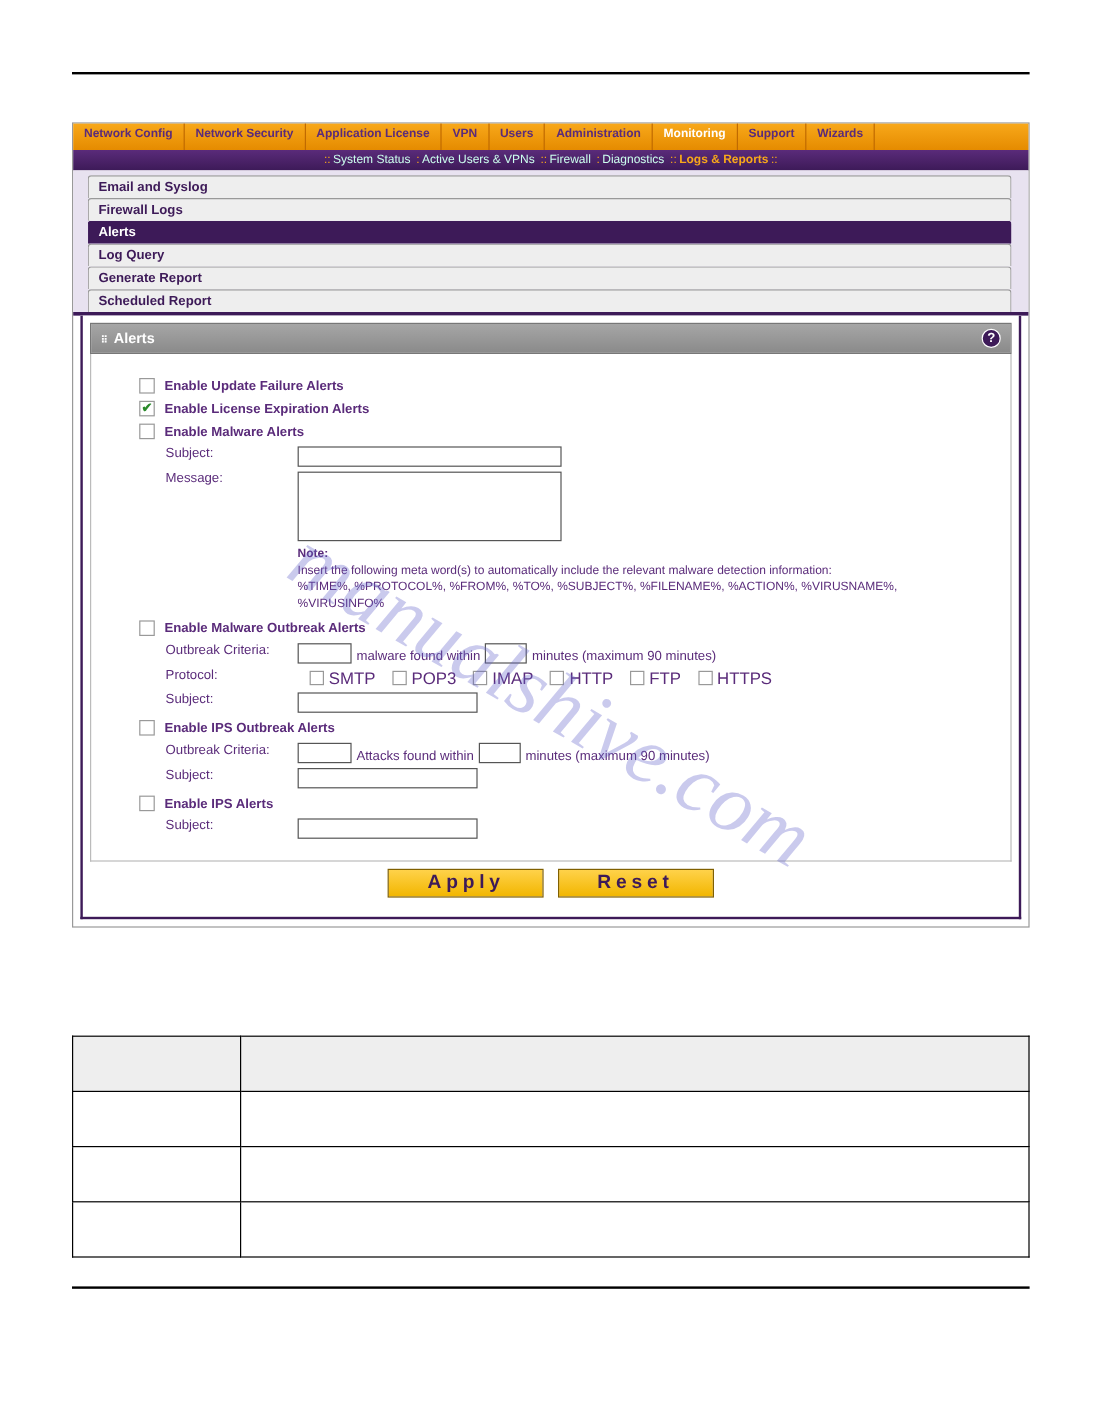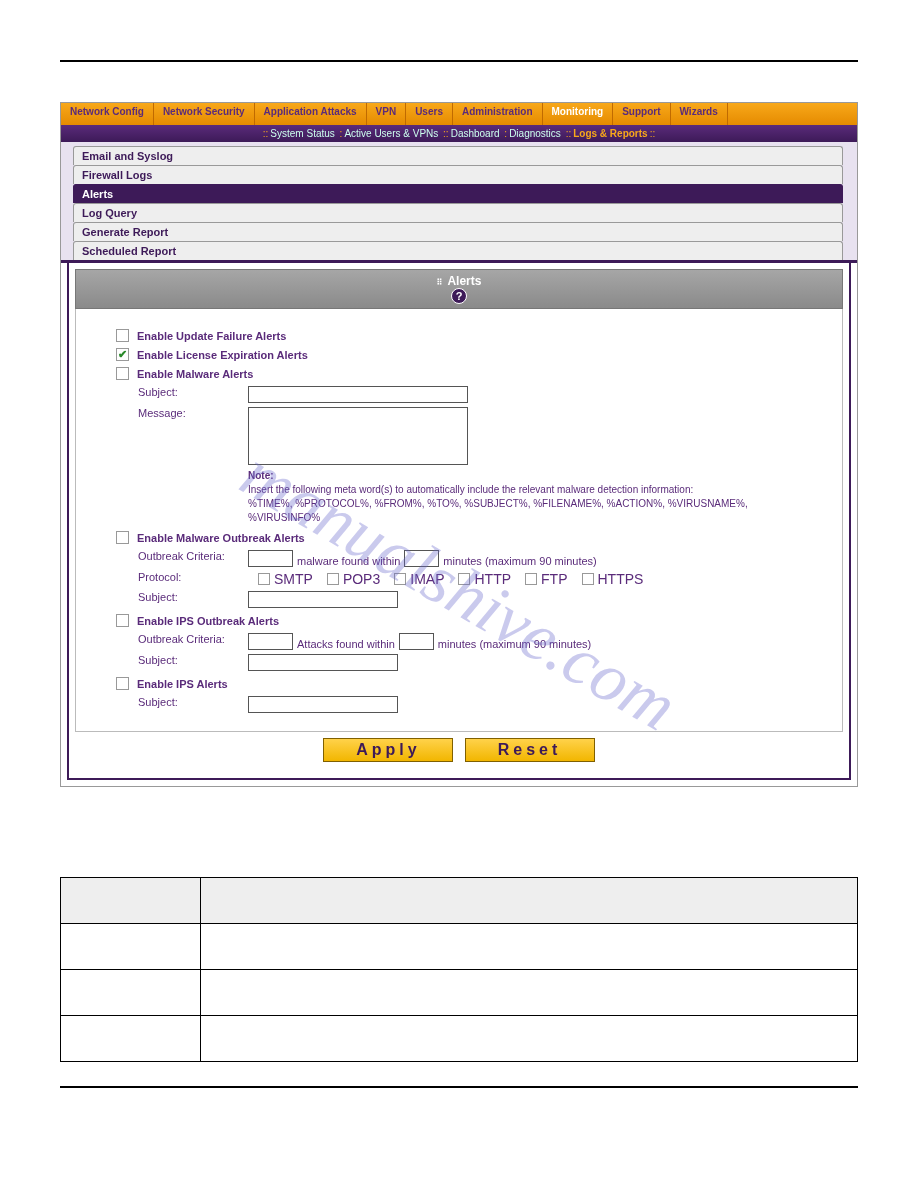--- a/index.html
+++ b/index.html
@@ -11,21 +11,21 @@
 .main-tab { flex: 0 0 auto; padding: 3px 9px; color: #5a2b7a; font-weight: bold; font-size: 10px; border-right: 1px solid #c06a00; cursor: pointer; white-space: nowrap; }
 .main-tab.active { color: #fff; }
 .subnav { background: linear-gradient(#5a2b7a,#3d1a58); color: #fff; text-align: center; padding: 3px 0; font-size: 10px; }
 .subnav .sep { color: #f8a81a; margin: 0 2px; }
 .subnav .item { color: #cfe; cursor: pointer; }
 .subnav .item.active { color: #f8a81a; font-weight: bold; }
 .sub-tabs { display: flex; background: #e8e2f0; border-bottom: 3px solid #3d1a58; padding: 4px 12px 0 12px; flex-direction: column; }
 .sub-tab { padding: 3px 8px; color: #3d1a58; font-weight: bold; font-size: 11px; border: 1px solid #999; border-bottom: none; background: #eee; margin-right: 2px; cursor: pointer; border-radius: 3px 3px 0 0; }
 .sub-tab.active { background: #3d1a58; color: #fff; border-color: #3d1a58; }
 .content-wrap { background: #fff; border: 2px solid #3d1a58; border-top: none; margin: 0 6px 6px 6px; padding: 6px; }
-.section-header { background: linear-gradient(#a6a6a6,#8a8a8a); color: #fff; font-weight: bold; padding: 4px 8px; display: flex; align-items: center; justify-content: space-between; border: 1px solid #777; font-size: 12px; flex-direction: column; }
+.section-header { background: linear-gradient(#a6a6a6,#8a8a8a); color: #fff; font-weight: bold; padding: 4px 8px; display: flex; align-items: center; justify-content: space-between; border: 1px solid #777; font-size: 12px; }
 .section-header .dots { font-size: 8px; margin-right: 6px; letter-spacing: -1px; }
 .help-icon { width: 16px; height: 16px; border-radius: 50%; background: #3d1a58; color: #fff; display: inline-flex; align-items: center; justify-content: center; font-weight: bold; font-size: 11px; cursor: pointer; border: 1px solid #fff; }
 .form-body { border: 1px solid #bbb; border-top: none; padding: 14px 40px; color: #5a2b7a; }
 .chk-row { display: flex; align-items: center; margin: 6px 0; font-weight: bold; }
 .chk { width: 13px; height: 13px; border: 1px solid #999; background: #fff; margin-right: 8px; display: inline-flex; align-items: center; justify-content: center; cursor: pointer; }
 .chk.small { width: 12px; height: 12px; margin-right: 4px; }
 .chk .mark { color: #2a8a2a; font-size: 11px; line-height: 1; }
 .field-row { display: flex; align-items: flex-start; margin: 4px 0 4px 22px; font-weight: normal; }
 .field-label { width: 110px; flex-shrink: 0; }
 .txt { border: 1px solid #555; height: 17px; background: #fff; }
@@ -52,33 +52,33 @@
 <body>
 
 <div class="page page-rel">
   <div class="top-rule"></div>
 
   <div class="app-frame">
 
     <div class="main-tabs">
       <div class="main-tab">Network Config</div>
       <div class="main-tab">Network Security</div>
-      <div class="main-tab">Application Attacks</div>
+      <div class="main-tab">Application License</div>
       <div class="main-tab">VPN</div>
       <div class="main-tab">Users</div>
       <div class="main-tab">Administration</div>
       <div class="main-tab active">Monitoring</div>
       <div class="main-tab">Support</div>
       <div class="main-tab">Wizards</div>
     </div>
 
     <div class="subnav">
       <span class="sep">::</span><span class="item">System Status</span>
       <span class="sep">:</span><span class="item">Active Users &amp; VPNs</span>
-      <span class="sep">::</span><span class="item">Dashboard</span>
+      <span class="sep">::</span><span class="item">Firewall</span>
       <span class="sep">:</span><span class="item">Diagnostics</span>
       <span class="sep">::</span><span class="item active">Logs &amp; Reports</span><span class="sep">::</span>
     </div>
 
     <div class="sub-tabs">
       <div class="sub-tab">Email and Syslog</div>
       <div class="sub-tab">Firewall Logs</div>
       <div class="sub-tab active">Alerts</div>
       <div class="sub-tab">Log Query</div>
       <div class="sub-tab">Generate Report</div>

